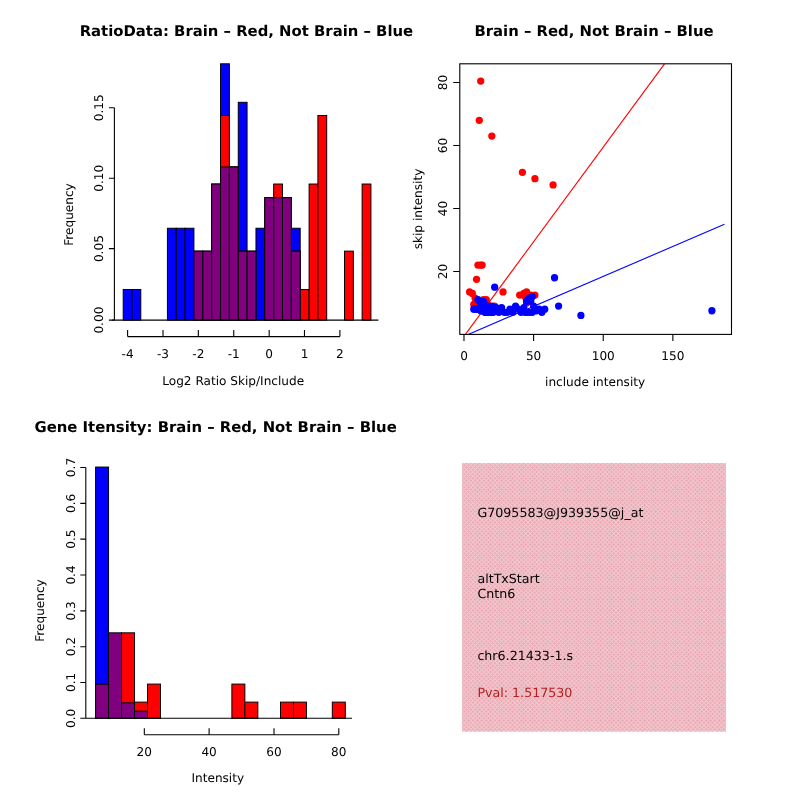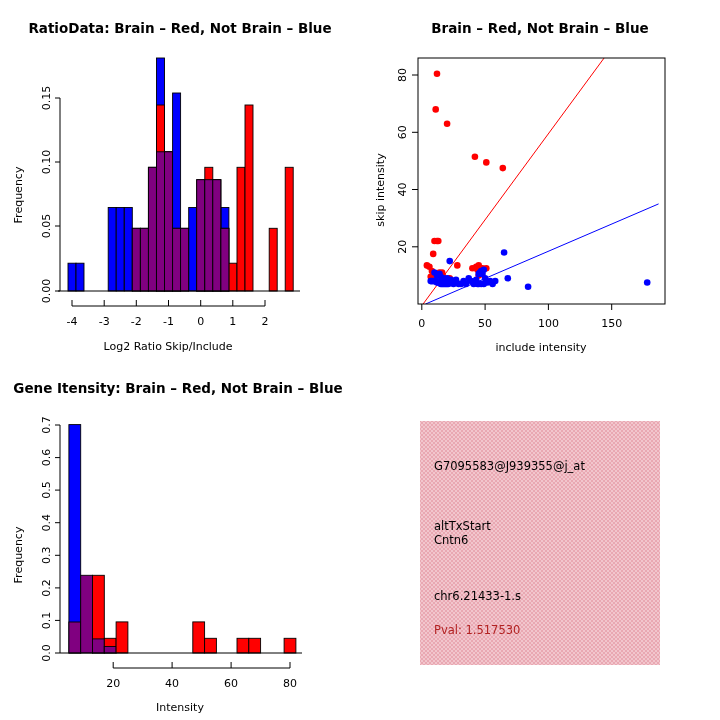--- a/index.html
+++ b/index.html
@@ -2,23 +2,23 @@
 <html><head>
 <meta charset="utf-8">
 <style>
   html,body{margin:0;padding:0;}
   body{
     width:720px;height:720px;background:#ffffff;
     font-family:"DejaVu Sans","Liberation Sans",sans-serif;
     overflow:hidden;position:relative;
   }
   .panel{position:absolute;width:360px;height:360px;}
-  #panel-ratio{left:0;top:0;}
+  #panel-ratio{left:0;top:0;padding-left:44px;}
   #panel-scatter{left:360px;top:0;text-align:center;}
-  #panel-gene{left:0;top:360px;}
+  #panel-gene{left:18px;top:360px;}
   #panel-info{left:360px;top:360px;}
   .panel svg{display:block;}
   .ptitle{
     font-weight:bold;font-size:13.5px;fill:#000;
     font-family:"DejaVu Sans","Liberation Sans",sans-serif;
     text-anchor:middle;
   }
   .axlab{font-size:11px;fill:#000;text-anchor:middle;
     font-family:"DejaVu Sans","Liberation Sans",sans-serif;}
   .tick{font-size:11px;fill:#000;

